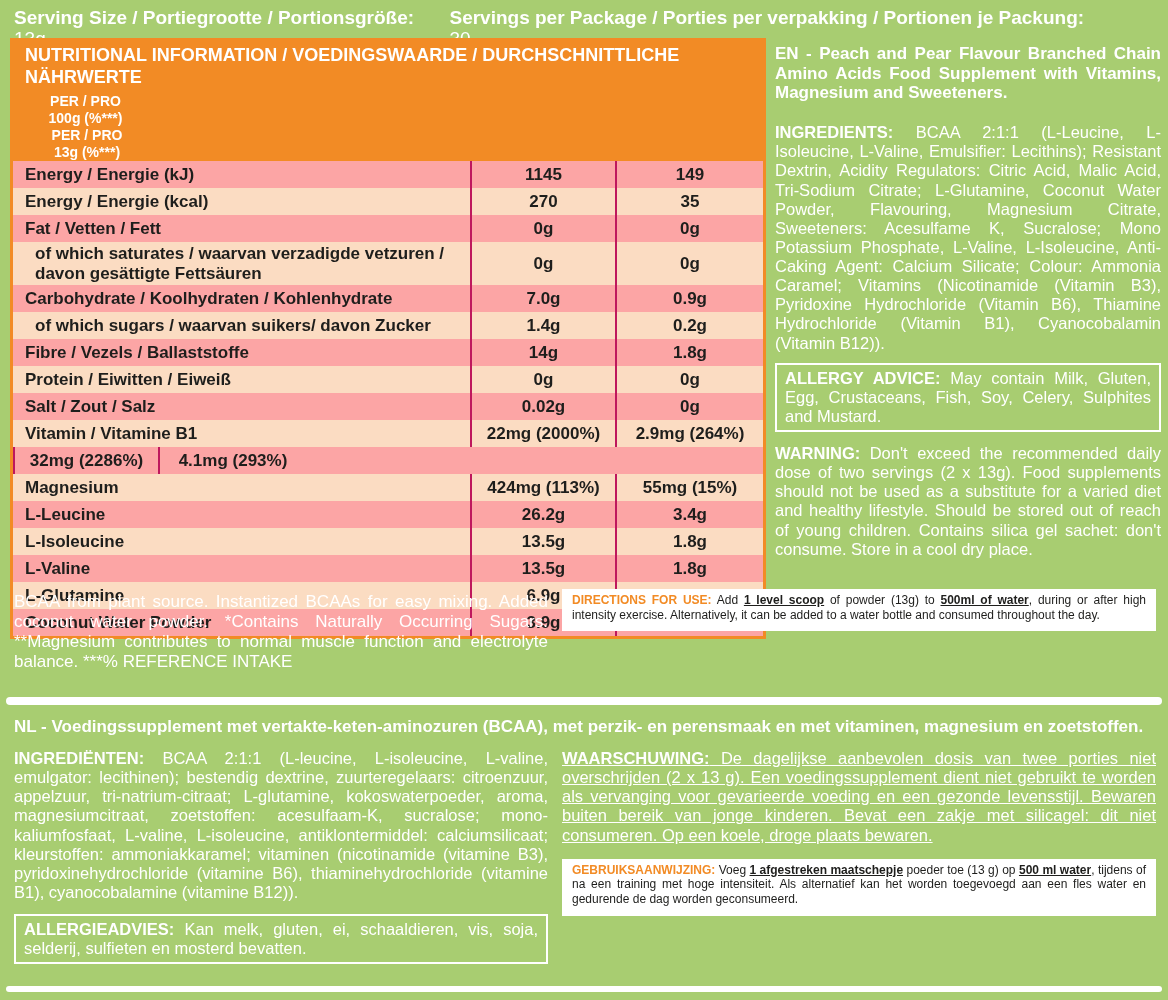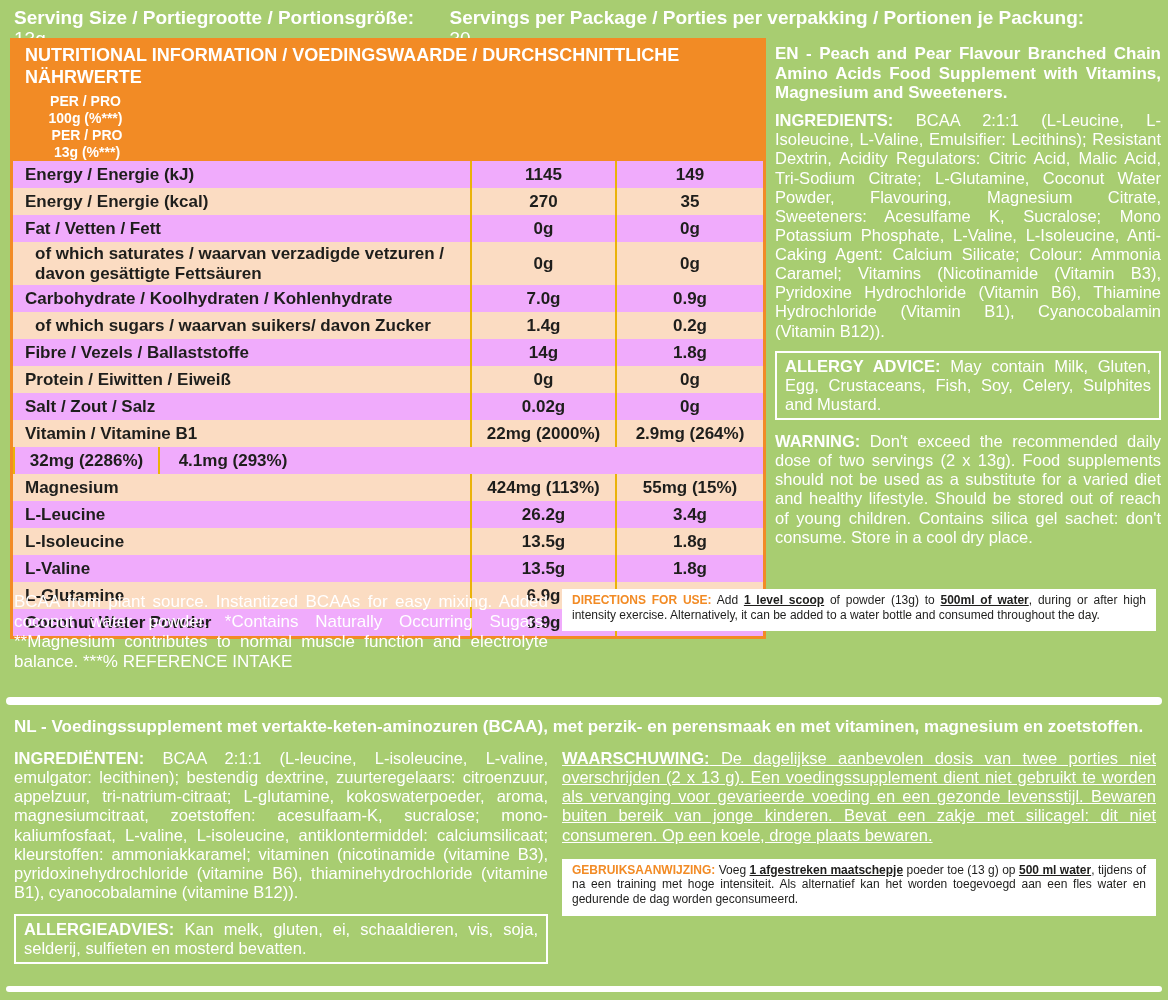--- a/index.html
+++ b/index.html
@@ -13,29 +13,29 @@
   
   .top-bar{position:absolute;left:14px;top:8px;width:1094px;display:flex;justify-content:space-between;font-size:19px;line-height:1.1;}
   .top-bar b{font-weight:700;}
   .top-bar .val{font-weight:400;}
   
   .ntable{position:absolute;left:10px;top:38px;width:756px;border:3px solid #f28b25;background:#fff;box-sizing:border-box;color:#1e1e1c;}
   .thead{display:flex;background:#f28b25;color:#fff;min-height:52px;flex-direction:column;}
   .th-title{flex:1;padding:4px 10px 4px 12px;font-weight:700;font-size:18px;line-height:1.22;display:flex;align-items:center;}
   .th-col{width:145px;text-align:center;font-weight:700;font-size:14px;line-height:1.22;display:flex;flex-direction:column;justify-content:center;}
   .th-col:last-child{width:148px;}
-  .trow{display:flex;align-items:stretch;min-height:27px;background:#f0abfc;}
+  .trow{display:flex;align-items:stretch;min-height:27px;background:#fca5a5;}
   .trow.shade{background:#fbdcc2;}
   .tlabel{flex:1;padding:2px 8px 2px 12px;font-weight:700;font-size:17px;line-height:1.15;display:flex;align-items:center;}
   .trow.indent .tlabel{padding-left:22px;}
-  .tval{width:145px;text-align:center;font-weight:700;font-size:17px;display:flex;align-items:center;justify-content:center;border-left:2px solid #eab308;box-sizing:border-box;}
+  .tval{width:145px;text-align:center;font-weight:700;font-size:17px;display:flex;align-items:center;justify-content:center;border-left:2px solid #be185d;box-sizing:border-box;}
   .tval:last-child{width:148px;}
   
   .right-col{position:absolute;left:775px;top:44px;width:386px;font-size:16.5px;line-height:1.16;text-align:justify;}
-  .right-col .desc{font-weight:700;font-size:17px;margin:0 0 8px 0;}
+  .right-col .desc{font-weight:700;font-size:17px;margin:0 0 20px 0;}
   .right-col p{margin:0 0 10px 0;}
   .green-box{border:2px solid #fff;padding:4px 8px;margin:2px 0 12px 0;}
   .inline-label{font-weight:700;}
   
   .note-left{position:absolute;left:14px;top:592px;width:534px;font-size:17px;line-height:1.17;text-align:justify;}
   .white-box{background:#fff;color:#1e1e1c;padding:4px 10px 9px 10px;font-size:12px;line-height:1.22;text-align:justify;box-sizing:border-box;}
   .dir-box{position:absolute;left:562px;top:589px;width:594px;}
   .orange-label{color:#f28b25;font-weight:700;}
   .bu{font-weight:700;text-decoration:underline;}
   

